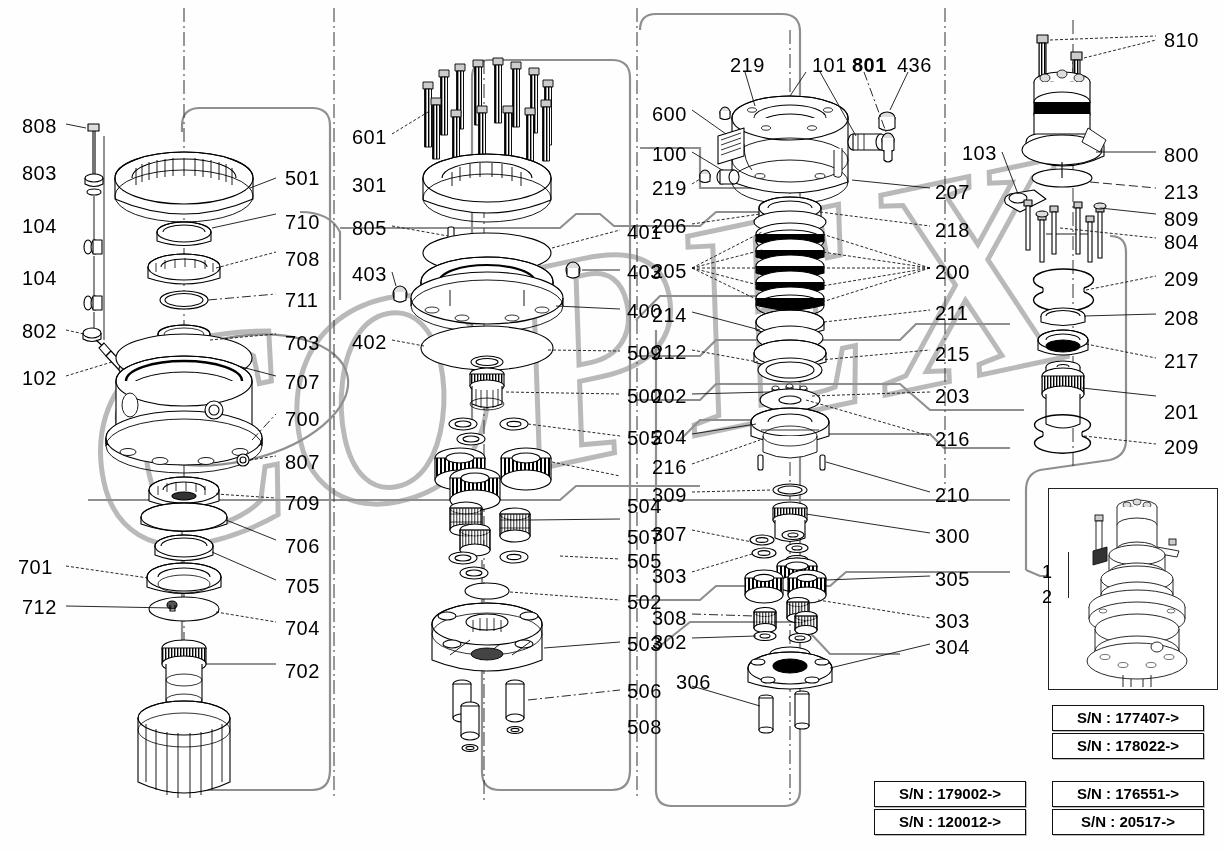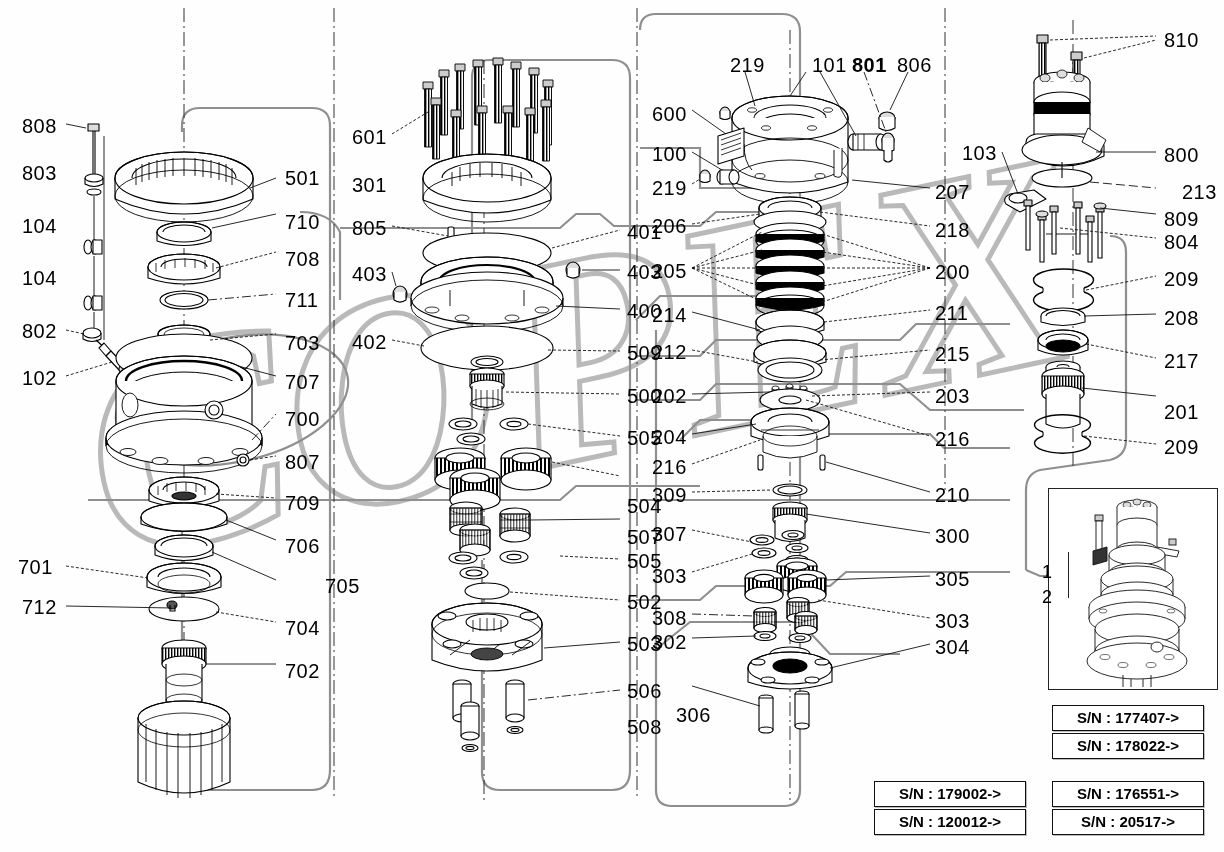--- a/index.html
+++ b/index.html
@@ -1058,21 +1058,21 @@
       <div class="cal" style="left: 285px; top: 168px;">501</div>
       <div class="cal" style="left: 285px; top: 212px;">710</div>
       <div class="cal" style="left: 285px; top: 249px;">708</div>
       <div class="cal" style="left: 285px; top: 290px;">711</div>
       <div class="cal" style="left: 285px; top: 333px;">703</div>
       <div class="cal" style="left: 285px; top: 372px;">707</div>
       <div class="cal" style="left: 285px; top: 409px;">700</div>
       <div class="cal" style="left: 285px; top: 452px;">807</div>
       <div class="cal" style="left: 285px; top: 493px;">709</div>
       <div class="cal" style="left: 285px; top: 536px;">706</div>
-      <div class="cal" style="left: 285px; top: 576px; margin-left: 40px;">705</div>
+      <div class="cal" style="left: 285px; top: 576px;">705</div>
       <div class="cal" style="left: 285px; top: 618px;">704</div>
       <div class="cal" style="left: 285px; top: 661px;">702</div>
       <div class="cal" style="left: 352px; top: 127px;">601</div>
       <div class="cal" style="left: 352px; top: 175px;">301</div>
       <div class="cal" style="left: 352px; top: 218px;">805</div>
       <div class="cal" style="left: 352px; top: 264px;">403</div>
       <div class="cal" style="left: 352px; top: 332px;">402</div>
       <div class="cal" style="left: 627px; top: 222px;">401</div>
       <div class="cal" style="left: 627px; top: 262px;">403</div>
       <div class="cal" style="left: 627px; top: 301px;">400</div>
@@ -1094,41 +1094,41 @@
       <div class="cal" style="left: 652px; top: 305px;">214</div>
       <div class="cal" style="left: 652px; top: 342px;">212</div>
       <div class="cal" style="left: 652px; top: 386px;">202</div>
       <div class="cal" style="left: 652px; top: 427px;">204</div>
       <div class="cal" style="left: 652px; top: 457px;">216</div>
       <div class="cal" style="left: 652px; top: 485px;">309</div>
       <div class="cal" style="left: 652px; top: 524px;">307</div>
       <div class="cal" style="left: 652px; top: 566px;">303</div>
       <div class="cal" style="left: 652px; top: 608px;">308</div>
       <div class="cal" style="left: 652px; top: 632px;">302</div>
-      <div class="cal" style="left: 652px; top: 705px; padding-left: 24px;">306</div>
+      <div class="cal" style="left: 652px; top: 672px; padding-left: 24px;">306</div>
       <div class="cal" style="left: 730px; top: 55px;">219</div>
       <div class="cal" style="left: 812px; top: 55px;">101</div>
       <div class="cal" style="left: 852px; top: 55px; font-weight: bold;">801</div>
-      <div class="cal" style="left: 897px; top: 55px;">806</div>
+      <div class="cal" style="left: 897px; top: 55px;">436</div>
       <div class="cal" style="left: 935px; top: 182px;">207</div>
       <div class="cal" style="left: 935px; top: 220px;">218</div>
       <div class="cal" style="left: 935px; top: 262px;">200</div>
       <div class="cal" style="left: 935px; top: 303px;">211</div>
       <div class="cal" style="left: 935px; top: 344px;">215</div>
       <div class="cal" style="left: 935px; top: 386px;">203</div>
       <div class="cal" style="left: 935px; top: 429px;">216</div>
       <div class="cal" style="left: 935px; top: 485px;">210</div>
       <div class="cal" style="left: 935px; top: 526px;">300</div>
       <div class="cal" style="left: 935px; top: 569px;">305</div>
       <div class="cal" style="left: 935px; top: 611px;">303</div>
       <div class="cal" style="left: 935px; top: 637px;">304</div>
       <div class="cal" style="left: 962px; top: 143px;">103</div>
       <div class="cal" style="left: 1164px; top: 30px;">810</div>
       <div class="cal" style="left: 1164px; top: 145px;">800</div>
-      <div class="cal" style="left: 1164px; top: 182px; margin-left: 18px;">213</div>
+      <div class="cal" style="left: 1164px; top: 182px;">213</div>
       <div class="cal" style="left: 1164px; top: 209px;">809</div>
       <div class="cal" style="left: 1164px; top: 232px;">804</div>
       <div class="cal" style="left: 1164px; top: 269px;">209</div>
       <div class="cal" style="left: 1164px; top: 308px;">208</div>
       <div class="cal" style="left: 1164px; top: 351px;">217</div>
       <div class="cal" style="left: 1164px; top: 402px; text-align: right;">201</div>
       <div class="cal" style="left: 1164px; top: 437px;">209</div>
     </div>
 
   <div id="snlayer">

